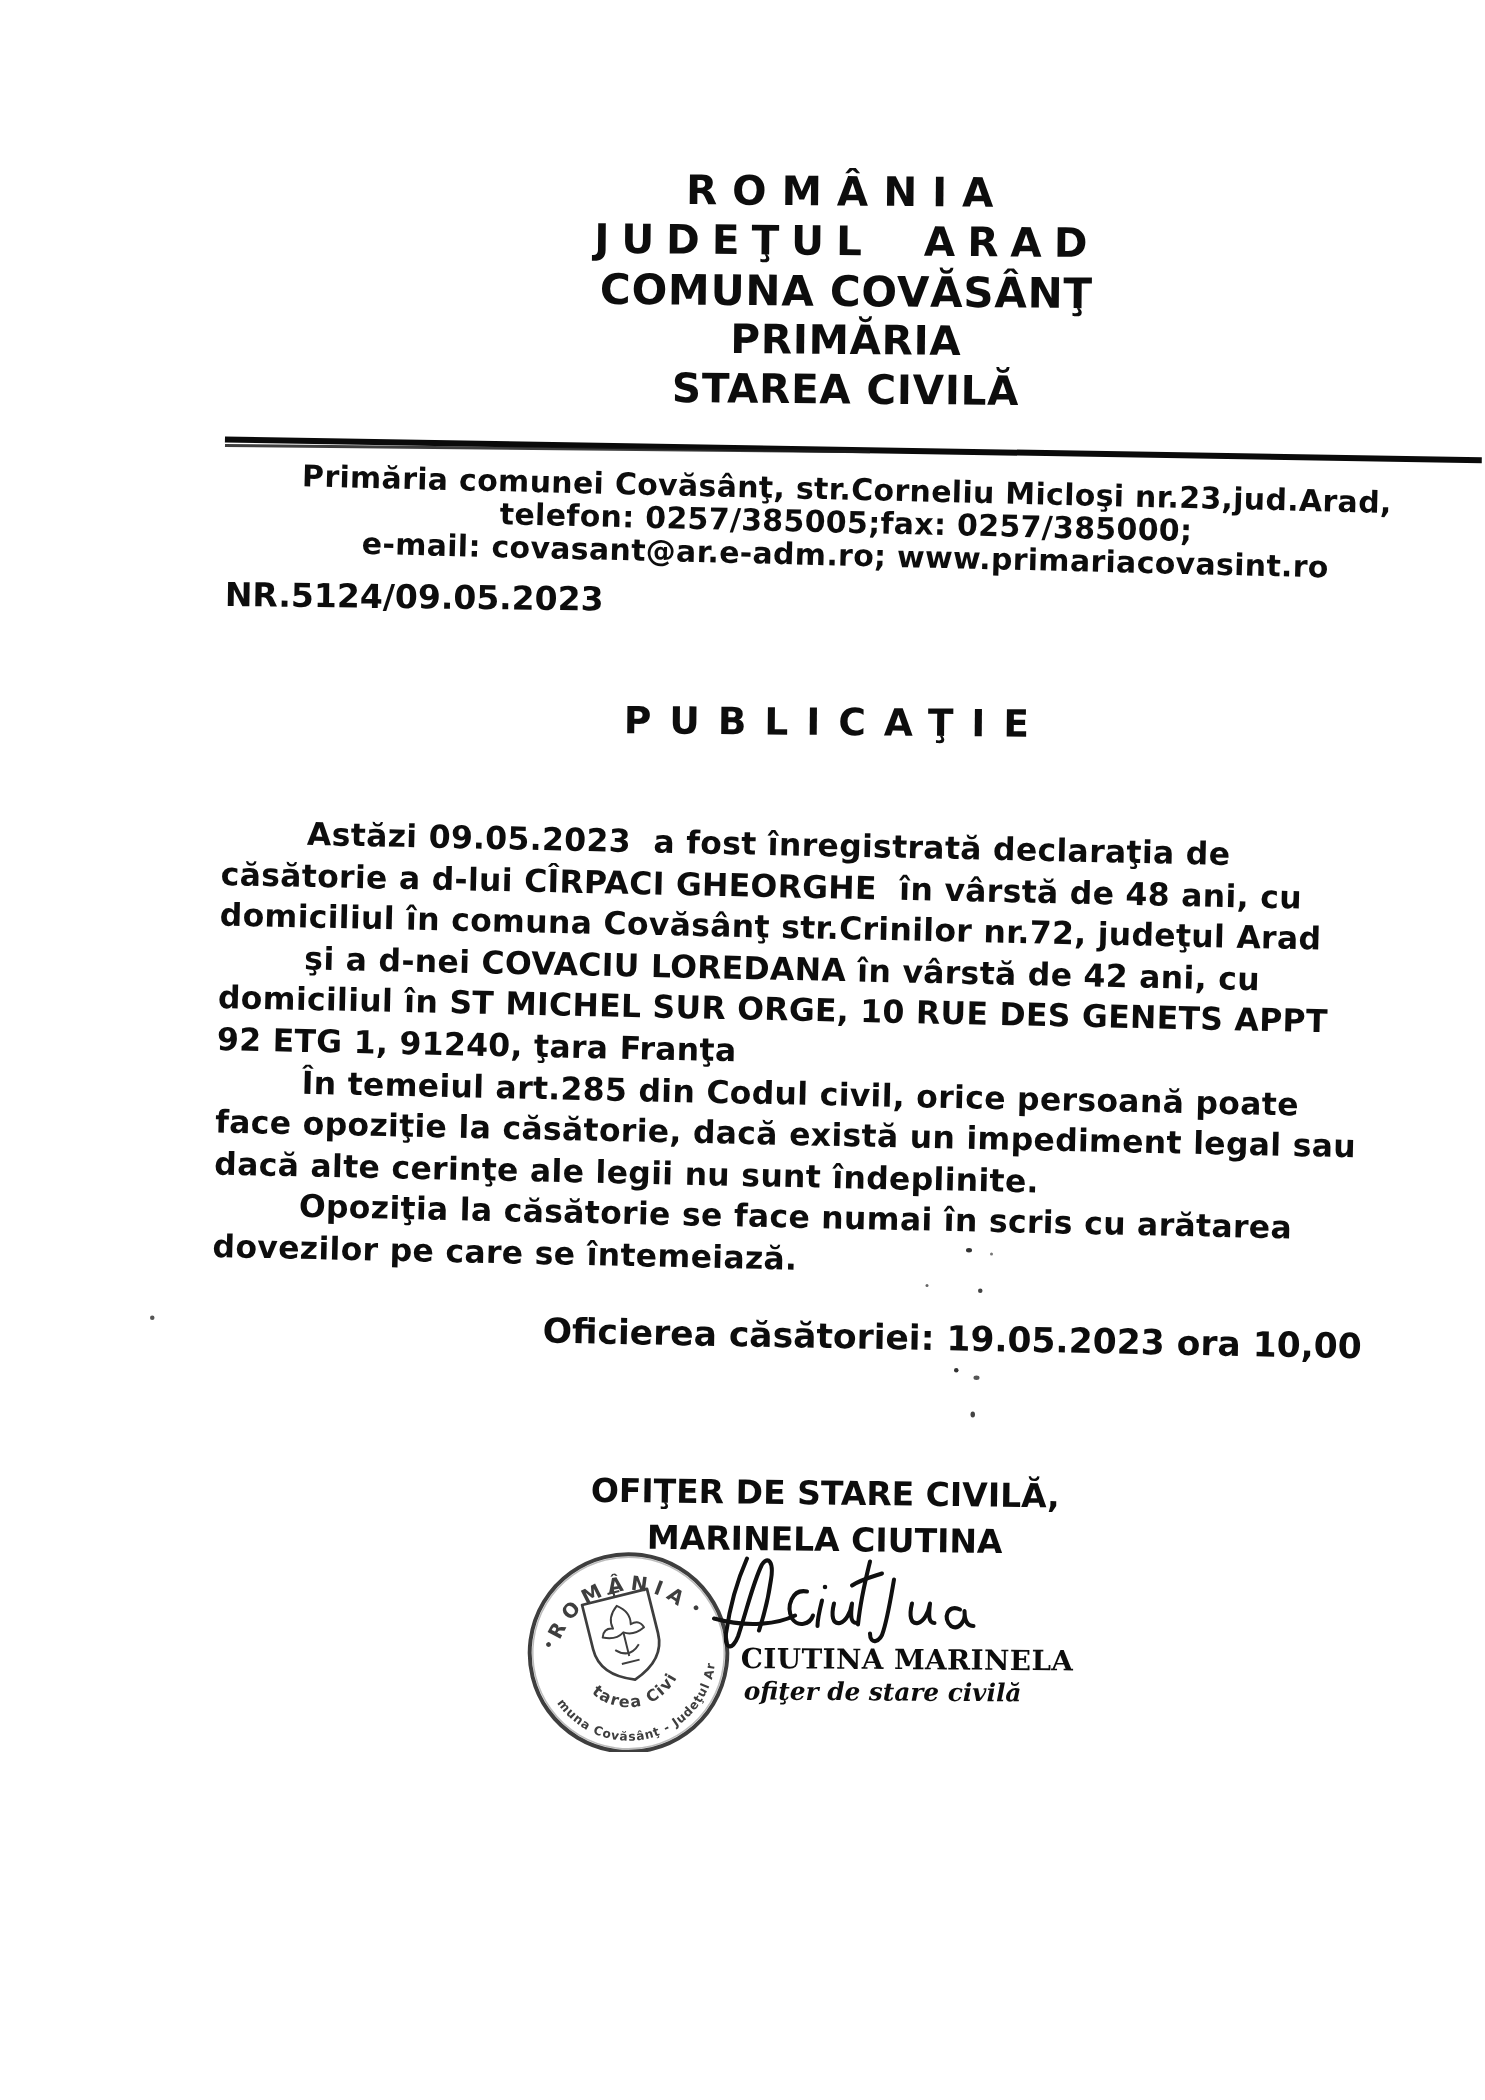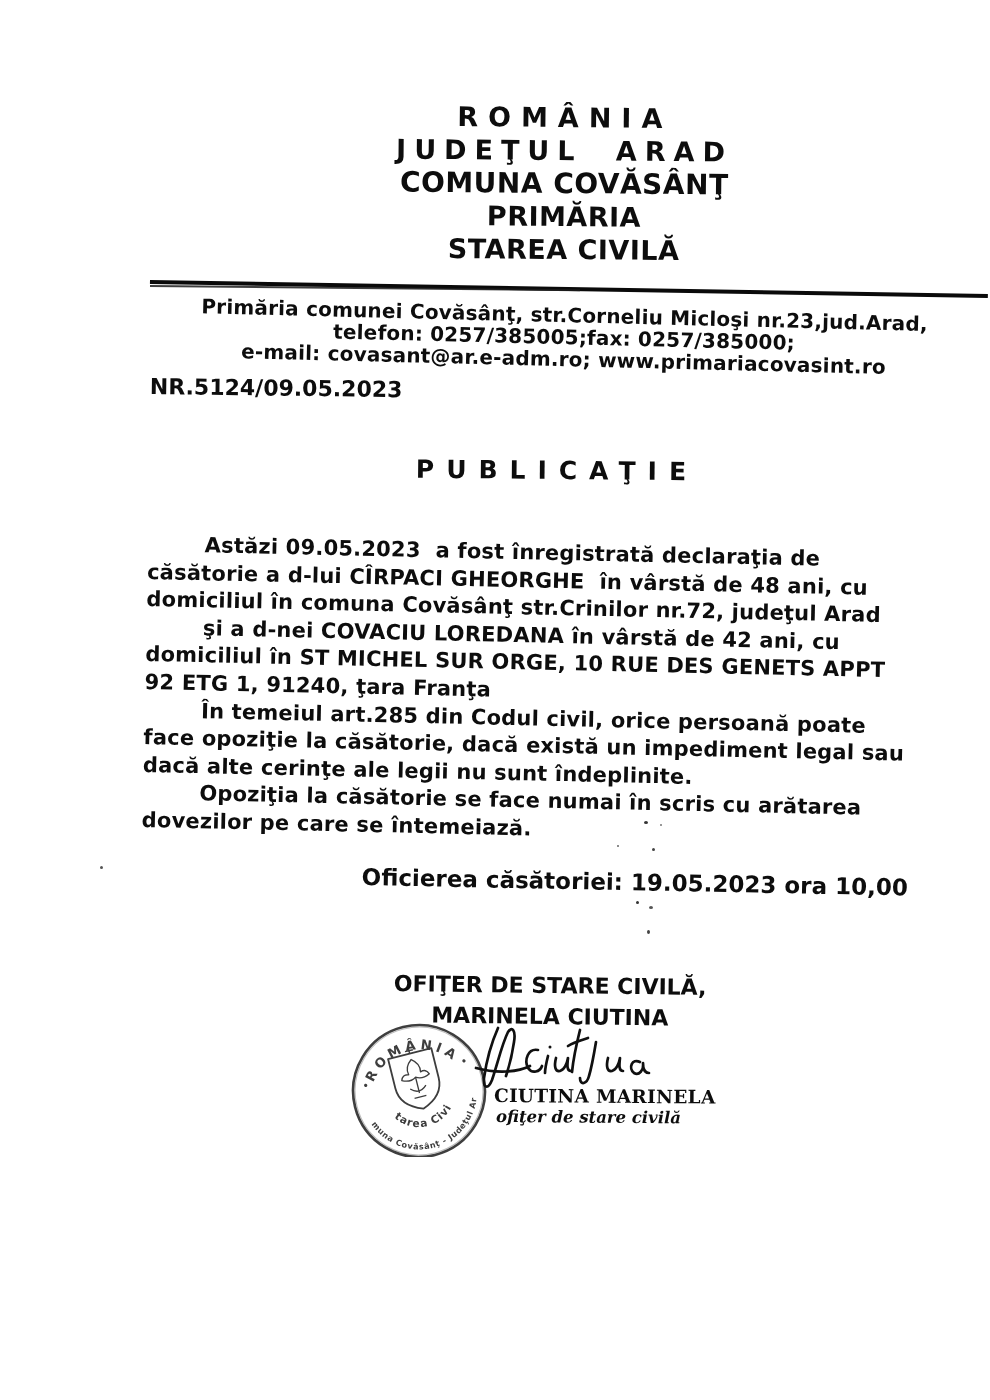--- a/index.html
+++ b/index.html
@@ -1,19 +1,20 @@
 <!DOCTYPE html>
 <html><head>
 <meta charset="utf-8">
 <style>
   html,body{margin:0;padding:0;background:#ffffff;}
   .page{
     position:relative;width:990px;height:1157px;background:#ffffff;
     overflow:hidden;color:#0d0d0d;
     font-family:"DejaVu Sans","Liberation Sans",sans-serif;
+    margin-top:11px;
   }
   
   .header-block{
     position:absolute;top:101px;left:70px;width:990px;text-align:center;
     font-weight:bold;transform:rotate(0.5deg);transform-origin:center top;
   }
   .h-line{line-height:33px;}
   .h-country{font-size:27px;letter-spacing:10px;}
   .h-county{font-size:27px;letter-spacing:8px;word-spacing:16px;}
   .h-commune{font-size:28px;letter-spacing:0.5px;}

